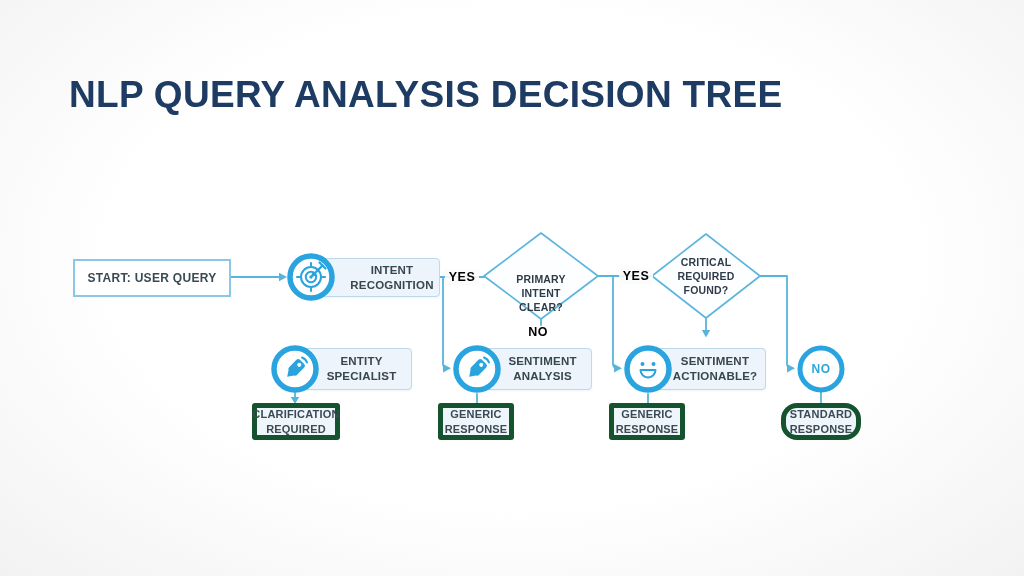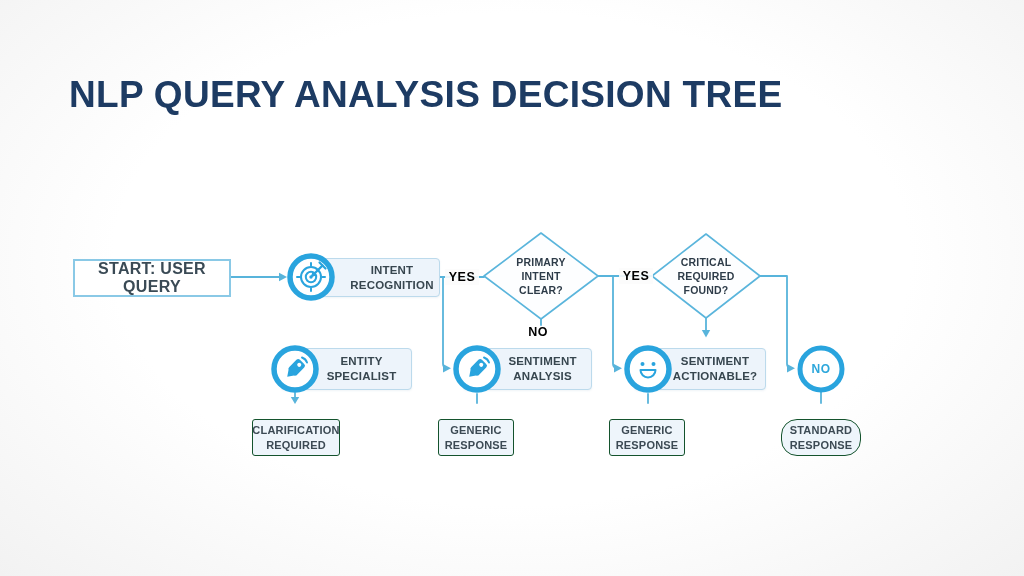--- a/index.html
+++ b/index.html
@@ -16,45 +16,45 @@
     color:#1d3b63;white-space:nowrap;text-align:right;
   }
   .layer{position:absolute;left:0;top:0;width:1024px;height:576px;pointer-events:none;}
   .node,.leaf,.box-start,.dlabel,.elabel,.badge-text{
     position:absolute;display:flex;align-items:center;justify-content:center;
     text-align:center;box-sizing:border-box;white-space:pre-line;
   }
   .box-start{
     left:73px;top:259px;width:158px;height:38px;
     background:#ffffff;border:2px solid #8ac9e6;
-    font-size:16px;font-weight:bold;color:#3a4a55;letter-spacing:.3px;
+    font-size:12px;font-weight:bold;color:#3a4a55;letter-spacing:.3px;
   }
   .node{
     background:#edf4fb;border:1px solid #bcdaec;border-radius:4px;
     font-size:11.5px;font-weight:bold;color:#37464f;line-height:1.3;
     letter-spacing:.2px;box-shadow:0 1px 2px rgba(120,160,190,.12);
   }
   .node.intent{left:322px;top:258px;width:118px;height:39px;padding-left:22px;}
   .node.entity{left:281px;top:348px;width:131px;height:42px;padding-left:30px;}
   .node.sent-an{left:463px;top:348px;width:129px;height:42px;padding-left:30px;}
   .node.sent-ac{left:634px;top:348px;width:132px;height:42px;padding-left:30px;}
   .node.route{left:807px;top:348px;width:150px;height:42px;padding-left:32px;}
   .leaf{
-    background:#eef5fb;border:1px solid #14532d;border-radius:3px;
-    font-size:11px;font-weight:bold;color:#3c4a54;line-height:1.3;letter-spacing:.2px;margin-top:16px;
+    background:#eef5fb;border:5px solid #14532d;border-radius:3px;
+    font-size:11px;font-weight:bold;color:#3c4a54;line-height:1.3;letter-spacing:.2px;
   }
   .leaf.clar{left:252px;top:403px;width:88px;height:37px;}
   .leaf.gen1{left:438px;top:403px;width:76px;height:37px;}
   .leaf.gen2{left:609px;top:403px;width:76px;height:37px;}
   .leaf.std {left:781px;top:403px;width:80px;height:37px;border-radius:16px;}
   .dlabel{
     width:92px;height:44px;font-size:10.5px;font-weight:bold;
     color:#2e3c49;line-height:1.35;letter-spacing:.2px;
   }
-  .dlabel.d1{left:495px;top:254px;}
+  .dlabel.d1{left:495px;top:271px;}
   .dlabel.d2{left:660px;top:254px;}
   .elabel{
     font-size:12.5px;font-weight:bold;color:#000000;letter-spacing:.5px;
     background:rgba(252,252,252,.9);padding:0 2px;height:16px;
   }
   .elabel.yes1{left:445px;top:269px;width:34px;}
   .elabel.yes2{left:619px;top:268px;width:34px;}
   .elabel.no1 {left:521px;top:324px;width:34px;background:transparent;}
   .badge-text{
     left:806px;top:361px;width:30px;height:16px;

